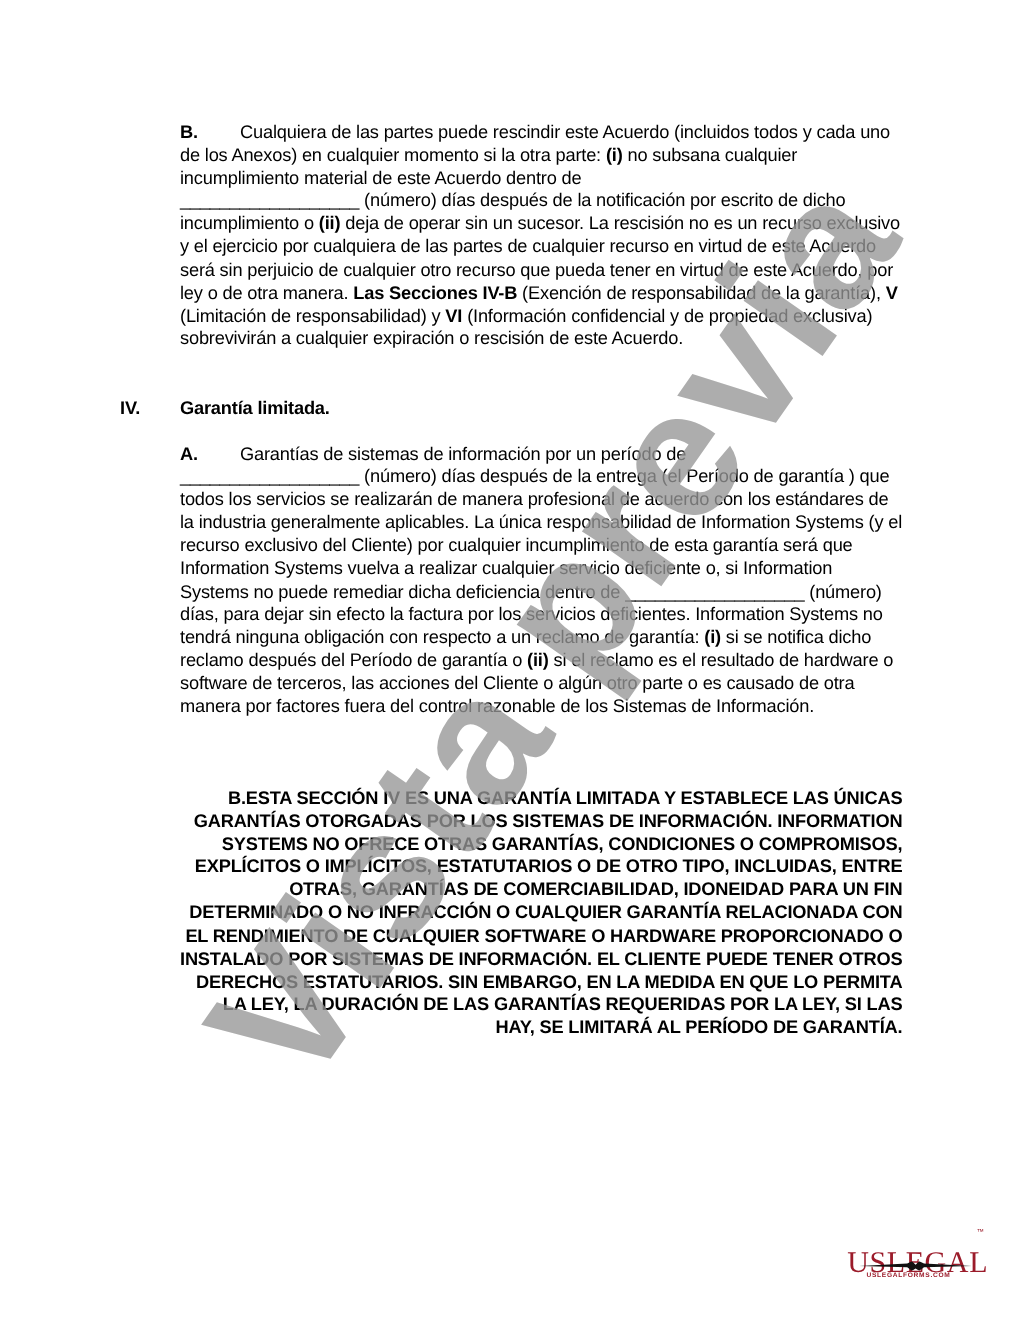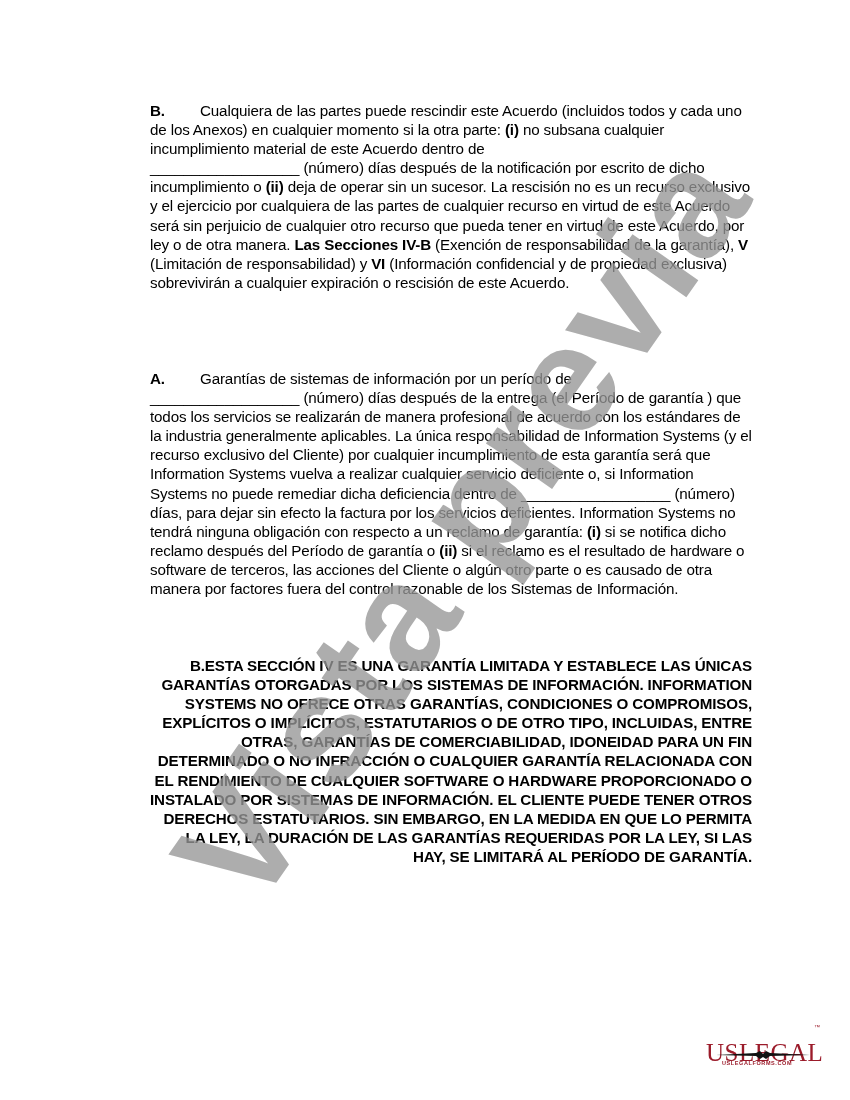--- a/index.html
+++ b/index.html
@@ -111,20 +111,23 @@
   </style>
 </head>
 <body>
 
 <div class="page">
 
   <div class="text-block indent-block" style="top:101px;">
     <span class="tab-label">B.</span><span>Cualquiera de las partes puede rescindir este Acuerdo (incluidos todos y cada uno de los Anexos) en cualquier momento si la otra parte: </span><span class="b">(i)</span><span> no subsana cualquier incumplimiento material de este Acuerdo dentro de </span><br><span>__________________</span><span class="i"> (número)</span><span> días después de la notificación por escrito de dicho incumplimiento o </span><span class="b">(ii)</span><span> deja de operar sin un sucesor. La rescisión no es un recurso exclusivo y el ejercicio por cualquiera de las partes de cualquier recurso en virtud de este Acuerdo será sin perjuicio de cualquier otro recurso que pueda tener en virtud de este Acuerdo, por ley o de otra manera. </span><span class="b">Las Secciones IV-B</span><span> (Exención de responsabilidad de la garantía), </span><span class="b">V</span><span> (Limitación de responsabilidad) y </span><span class="b">VI</span><span> (Información confidencial y de propiedad exclusiva) sobrevivirán a cualquier expiración o rescisión de este Acuerdo.</span>
   </div>
 
+  <div class="text-block full-block b" style="top:331px;">
+    <span class="sec-label">IV.</span><span>Garantía limitada.</span>
+  </div>
 
   <div class="text-block indent-block" style="top:369px;">
     <span class="tab-label">A.</span><span>Garantías de sistemas de información por un período de </span><br><span>__________________</span><span class="i"> (número)</span><span> días después de la entrega (el </span><span class="i">Período de garantía</span><span> ) que todos los servicios se realizarán de manera profesional de acuerdo con los estándares de la industria generalmente aplicables. La única responsabilidad de Information Systems (y el recurso exclusivo del Cliente) por cualquier incumplimiento de esta garantía será que Information Systems vuelva a realizar cualquier servicio deficiente o, si Information Systems no puede remediar dicha deficiencia dentro de </span><span>__________________</span><span class="i"> (número)</span><span> días, para dejar sin efecto la factura por los servicios deficientes. Information Systems no tendrá ninguna obligación con respecto a un reclamo de garantía: </span><span class="b">(i)</span><span> si se notifica dicho reclamo después del Período de garantía o </span><span class="b">(ii)</span><span> si el reclamo es el resultado de hardware o software de terceros, las acciones del Cliente o algún otro parte o es causado de otra manera por factores fuera del control razonable de los Sistemas de Información.</span>
   </div>
 
   <div class="text-block indent-block caps" style="top:656px;text-align:right;">
     <span class="tab-label">B.</span><span>ESTA SECCIÓN IV ES UNA GARANTÍA LIMITADA Y ESTABLECE LAS ÚNICAS GARANTÍAS OTORGADAS POR LOS SISTEMAS DE INFORMACIÓN. INFORMATION SYSTEMS NO OFRECE OTRAS GARANTÍAS, CONDICIONES O COMPROMISOS, EXPLÍCITOS O IMPLÍCITOS, ESTATUTARIOS O DE OTRO TIPO, INCLUIDAS, ENTRE OTRAS, GARANTÍAS DE COMERCIABILIDAD, IDONEIDAD PARA UN FIN DETERMINADO O NO INFRACCIÓN O CUALQUIER GARANTÍA RELACIONADA CON EL RENDIMIENTO DE CUALQUIER SOFTWARE O HARDWARE PROPORCIONADO O INSTALADO POR SISTEMAS DE INFORMACIÓN. EL CLIENTE PUEDE TENER OTROS DERECHOS ESTATUTARIOS. SIN EMBARGO, EN LA MEDIDA EN QUE LO PERMITA LA LEY, LA DURACIÓN DE LAS GARANTÍAS REQUERIDAS POR LA LEY, SI LAS HAY, SE LIMITARÁ AL PERÍODO DE GARANTÍA.</span>
   </div>
 
 

